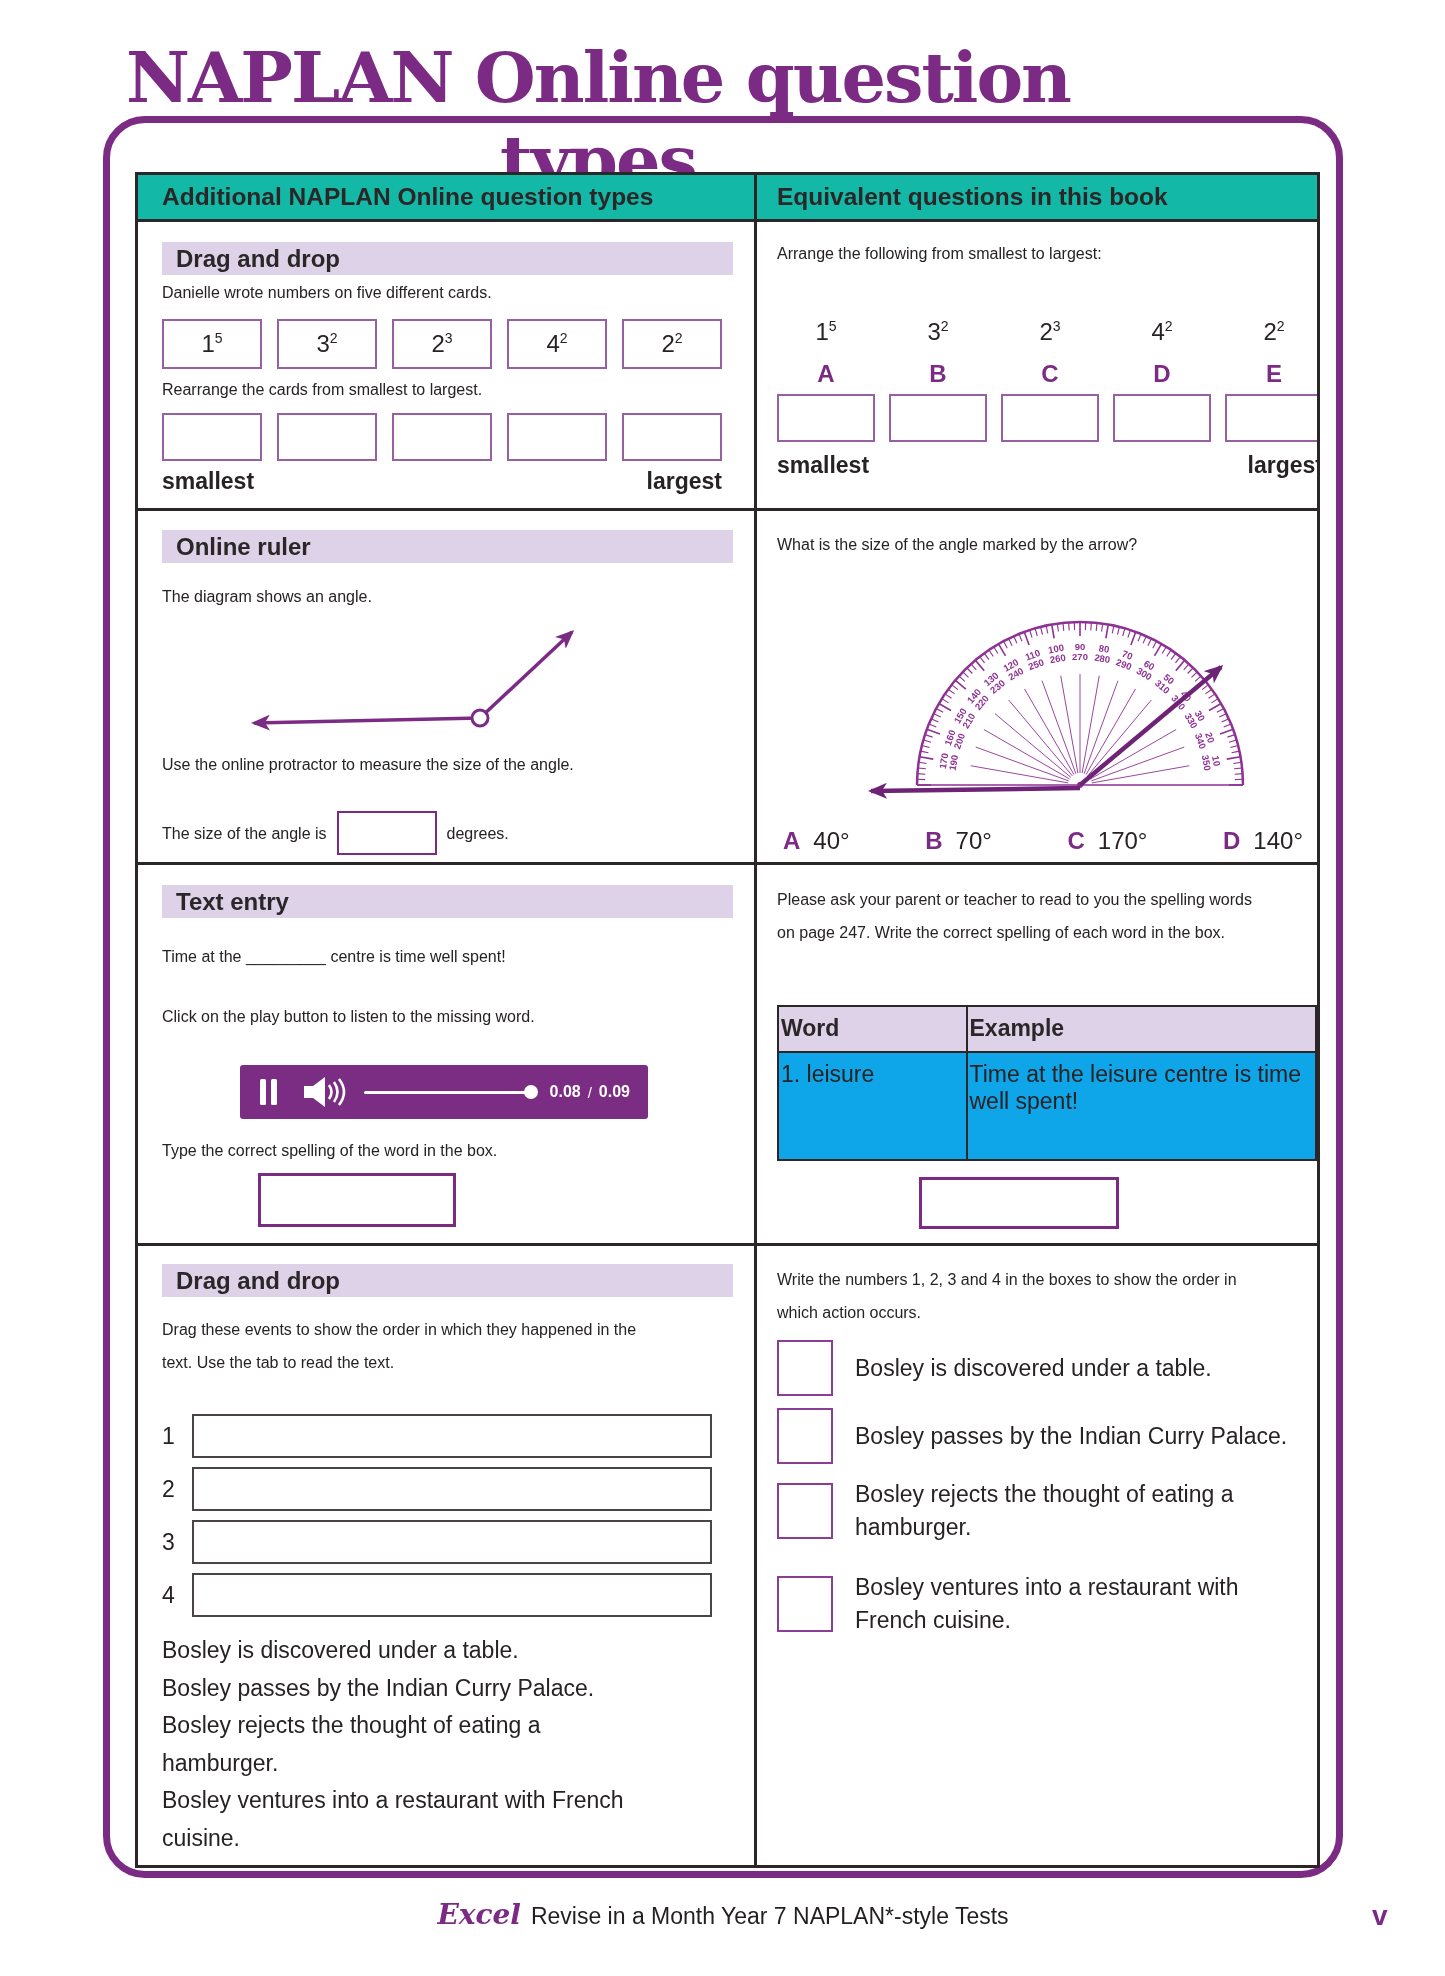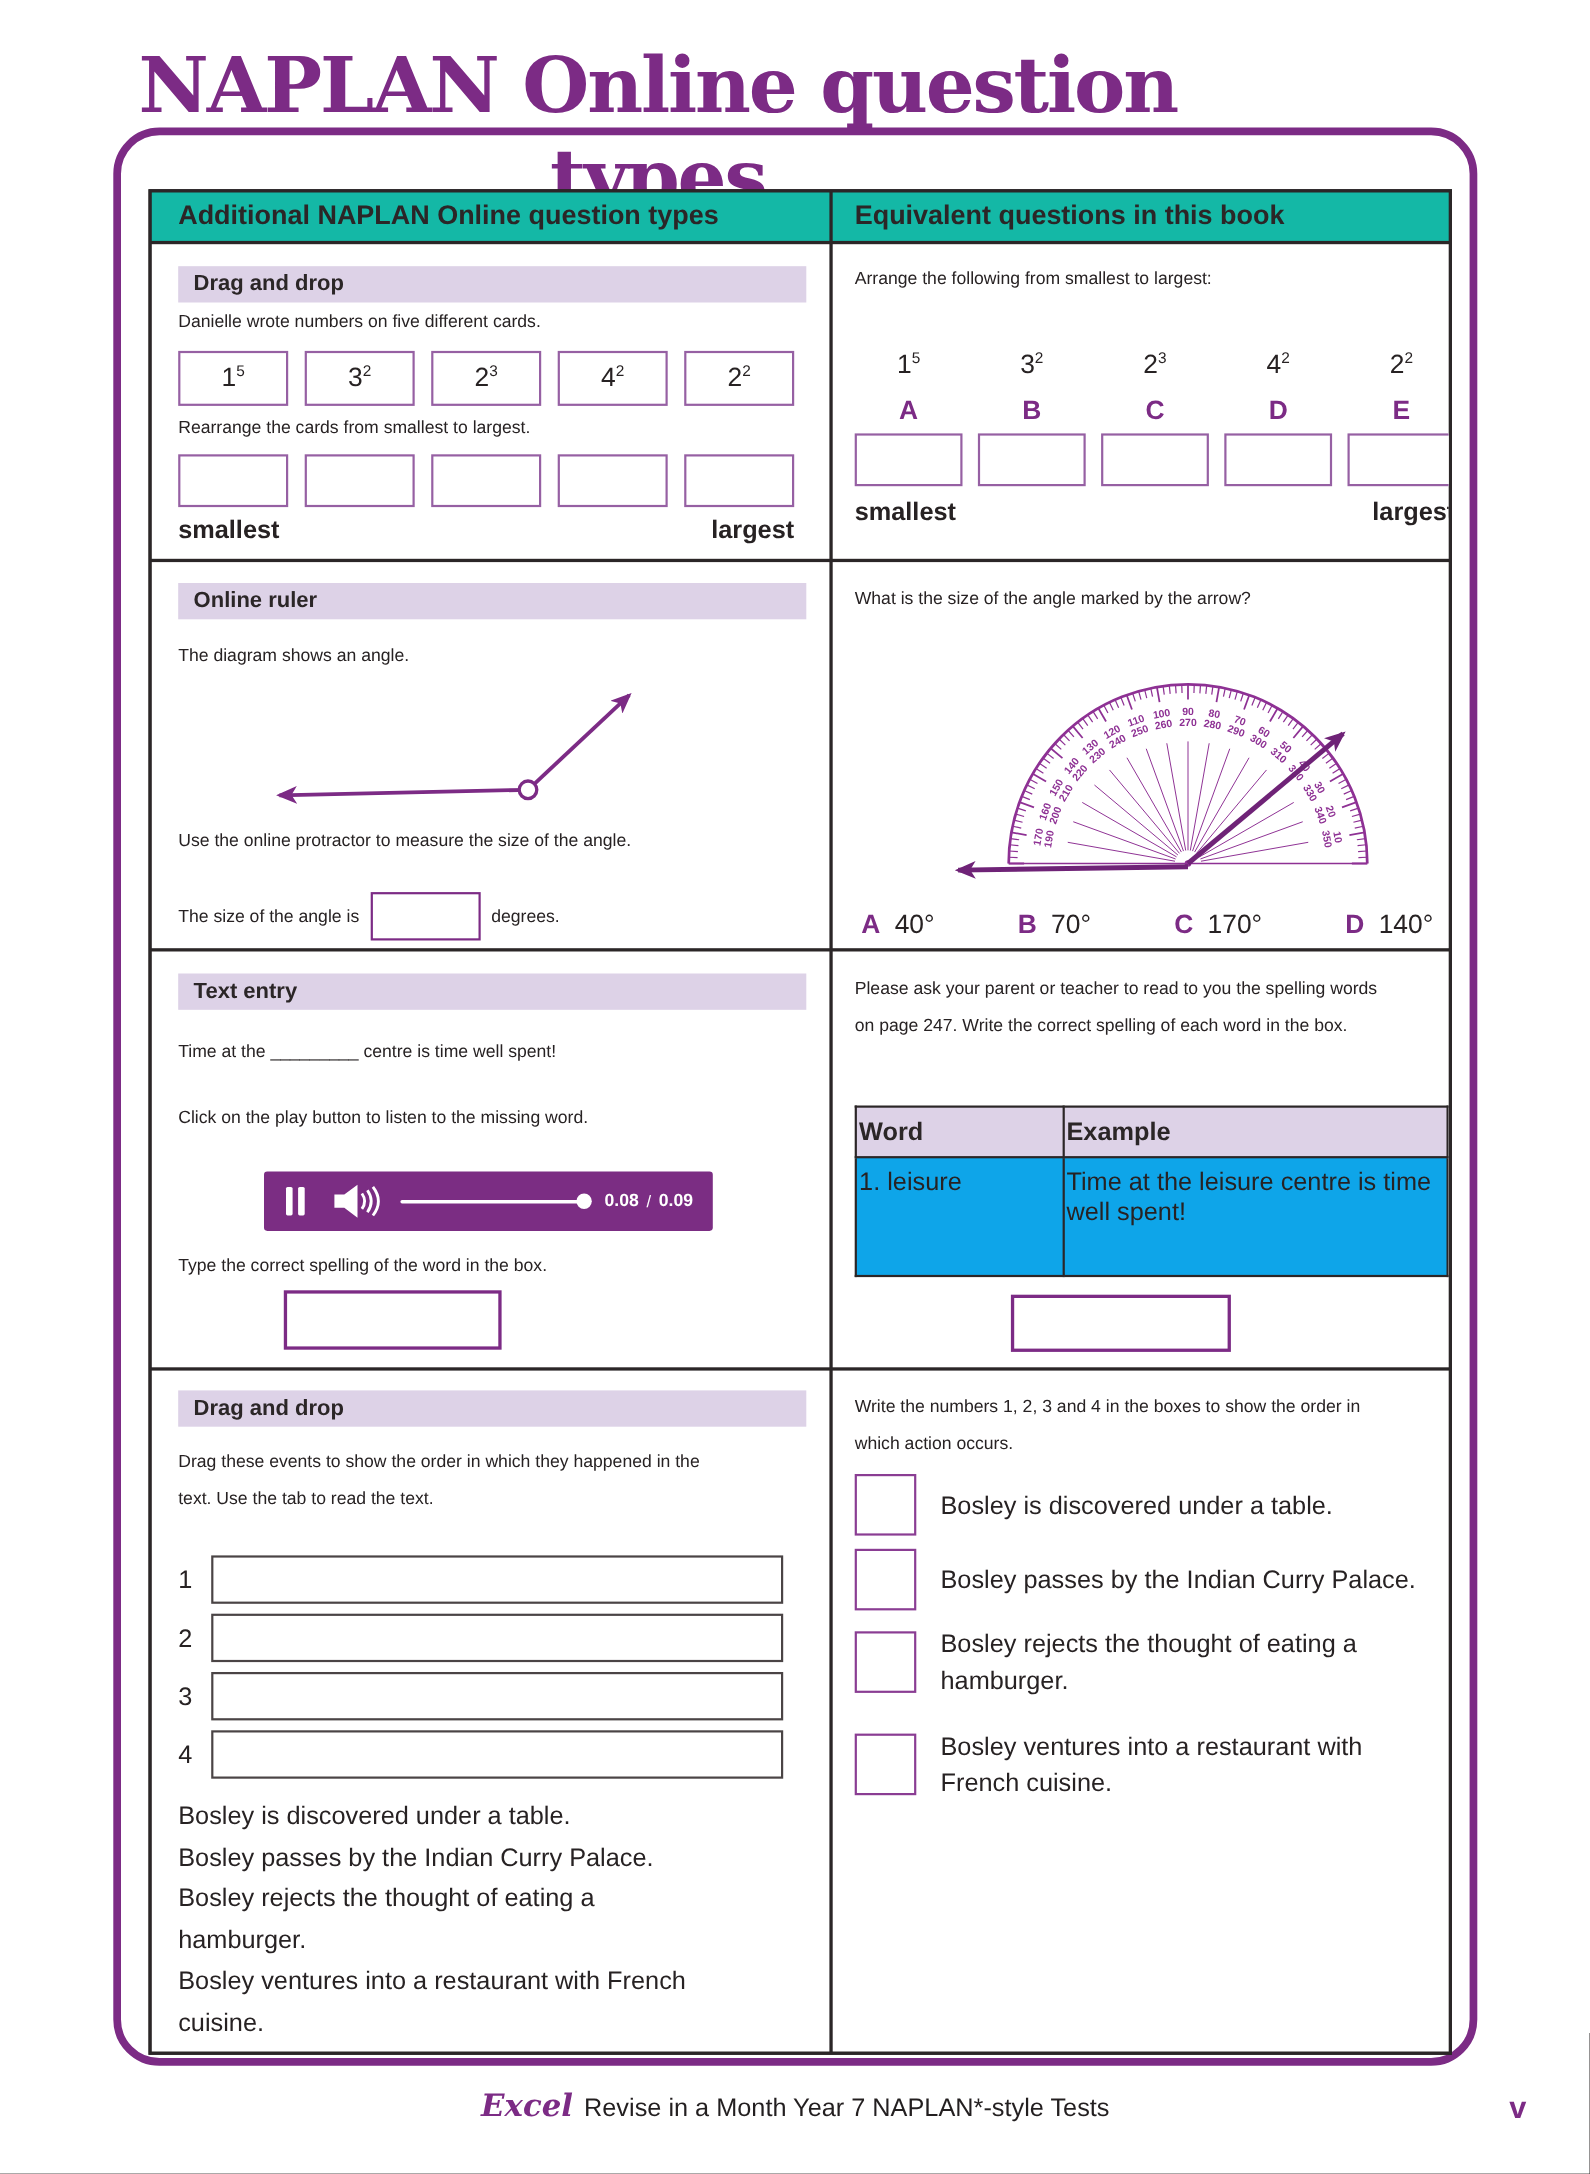--- a/index.html
+++ b/index.html
@@ -38,21 +38,21 @@
   .hcell {
     background: #14b8a6; display: flex; align-items: center;
     font-weight: bold; font-size: 24.5px; color: #2b2627;
   }
   .hcell.hl { padding-left: 24px; }
   .hcell.hr { padding-left: 20px; }
 
   .tagbar {
     position: absolute; left: 24px; width: 571px; height: 33px;
     background: #ddd2e7; line-height: 33px; padding-left: 14px;
-    font-weight: bold; font-size: 20px; color: #2b2627;
+    font-weight: bold; font-size: 24px; color: #2b2627;
   }
 
   
   .cards-row { display: flex; gap: 15px; }
   .num-card {
     width: 100px; height: 50px; background: #fff;
     border: 2px solid #9660a3; display: flex; align-items: center; justify-content: center;
     font-size: 24px;
   }
   .num-card sup, .val-sup sup { font-size: 14px; vertical-align: super; line-height: 0; }

